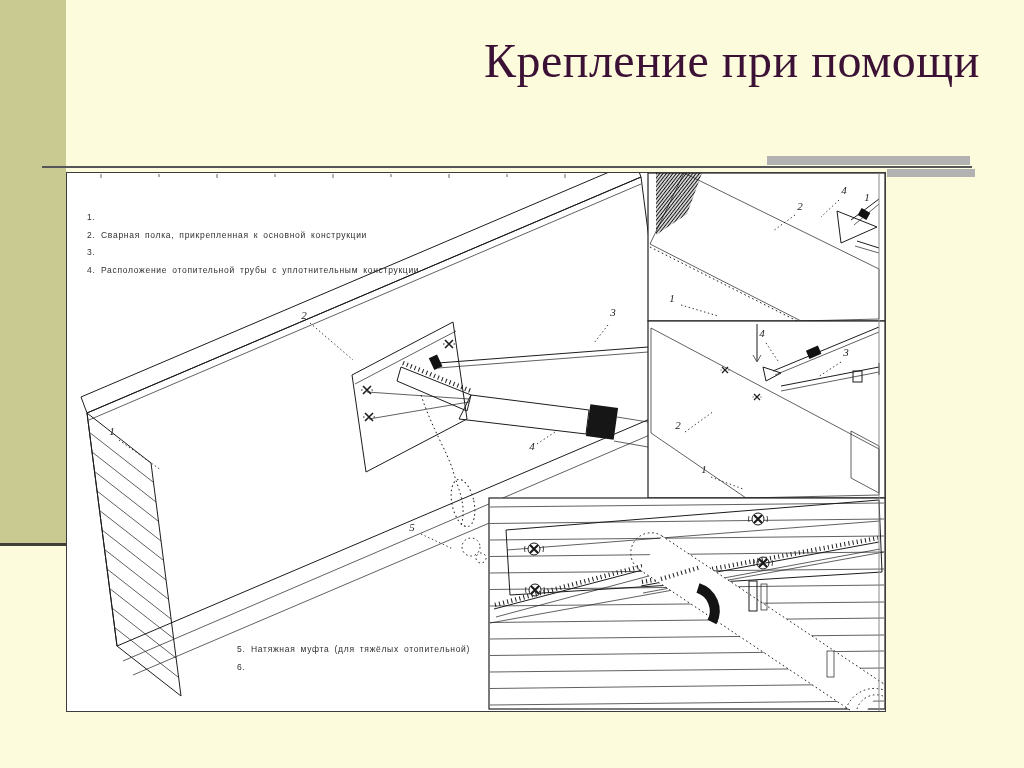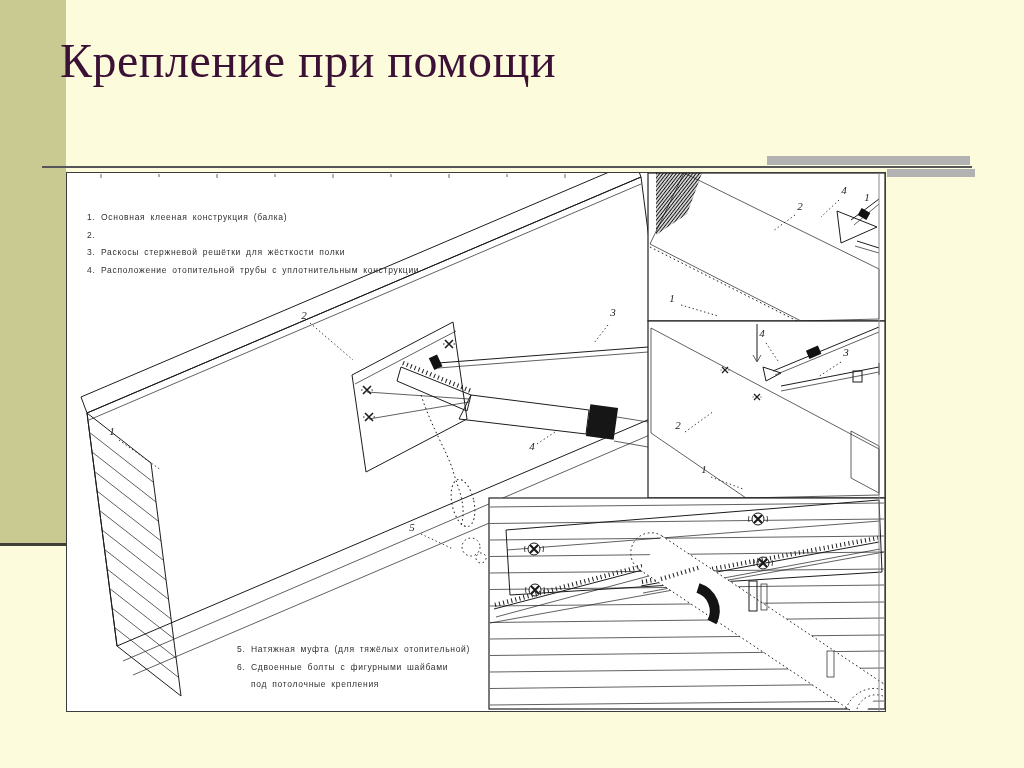--- a/index.html
+++ b/index.html
@@ -2,21 +2,21 @@
 <html><head>
 <meta charset="utf-8">
 <style>
   html,body{margin:0;padding:0;background:#888;}
   .slide{
     position:relative;width:1024px;height:768px;overflow:hidden;
     background:#fcfcdd;font-family:"Liberation Sans",sans-serif;
   }
   .olive-strip{position:absolute;left:0;top:0;width:66px;height:543px;
     background:#c9c992;border-bottom:3px solid #3f3f35;}
-  .title-block{position:absolute;left:60px;top:28px;width:920px;text-align:left;
+  .title-block{position:absolute;left:60px;top:28px;width:920px;text-align:right;
     font-family:"Liberation Serif",serif;font-size:48px;line-height:66px;
     color:#3c1136;letter-spacing:.5px;}
   .divider{position:absolute;left:42px;top:166px;width:930px;height:2px;background:#55555a;}
   .gray-bar{position:absolute;background:#b2b2b2;}
   .bar1{left:767px;top:156px;width:203px;height:9px;}
   .bar2{left:887px;top:169px;width:88px;height:8px;}
   .canvas{position:absolute;left:66px;top:172px;width:818px;height:538px;
     background:#ffffff;border:1px solid #3c3c3c;box-sizing:content-box;}
   .canvas svg{position:absolute;left:0;top:0;}
   .legend{position:absolute;color:#2f2f2f;font-size:8.5px;line-height:17.5px;
@@ -205,42 +205,36 @@
           <text x="761" y="336" text-anchor="middle" class="callout">4</text>
           <text x="845" y="355" text-anchor="middle" class="callout">3</text>
           <text x="677" y="428" text-anchor="middle" class="callout">2</text>
           <text x="703" y="472" text-anchor="middle" class="callout">1</text>
         </g>
     </svg>
 
     <div class="legend legend-top" id="legend-top">
         <div class="leg-row">
           <span class="leg-num">1.</span>
-          <span>Основная клееная конструкция (балка)</span>
         </div>
         <div class="leg-row">
           <span class="leg-num">2.</span>
+          <span>Сварная полка, прикрепленная к основной конструкции</span>
         </div>
         <div class="leg-row">
           <span class="leg-num">3.</span>
-          <span>Раскосы стержневой решётки для жёсткости полки</span>
         </div>
         <div class="leg-row">
           <span class="leg-num">4.</span>
           <span>Расположение отопительной трубы с уплотнительным конструкции</span>
         </div>
       </div>
     <div class="legend legend-bottom" id="legend-bottom">
         <div class="leg-row">
           <span class="leg-num">5.</span>
           <span>Натяжная муфта (для тяжёлых отопительной)</span>
         </div>
         <div class="leg-row">
           <span class="leg-num">6.</span>
-          <span>Сдвоенные болты с фигурными шайбами</span>
-        </div>
-        <div class="leg-row">
-          <span class="leg-num"></span>
-          <span>под потолочные крепления</span>
         </div>
       </div>
   </div>
 </div>
 
 </body></html>

